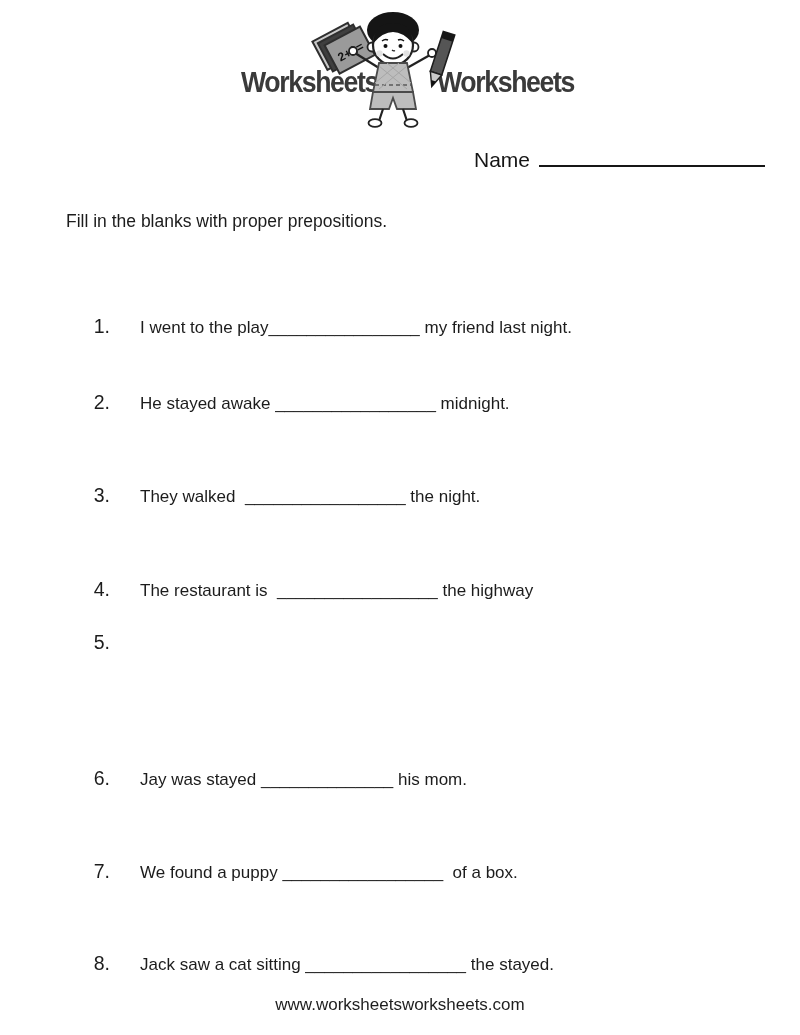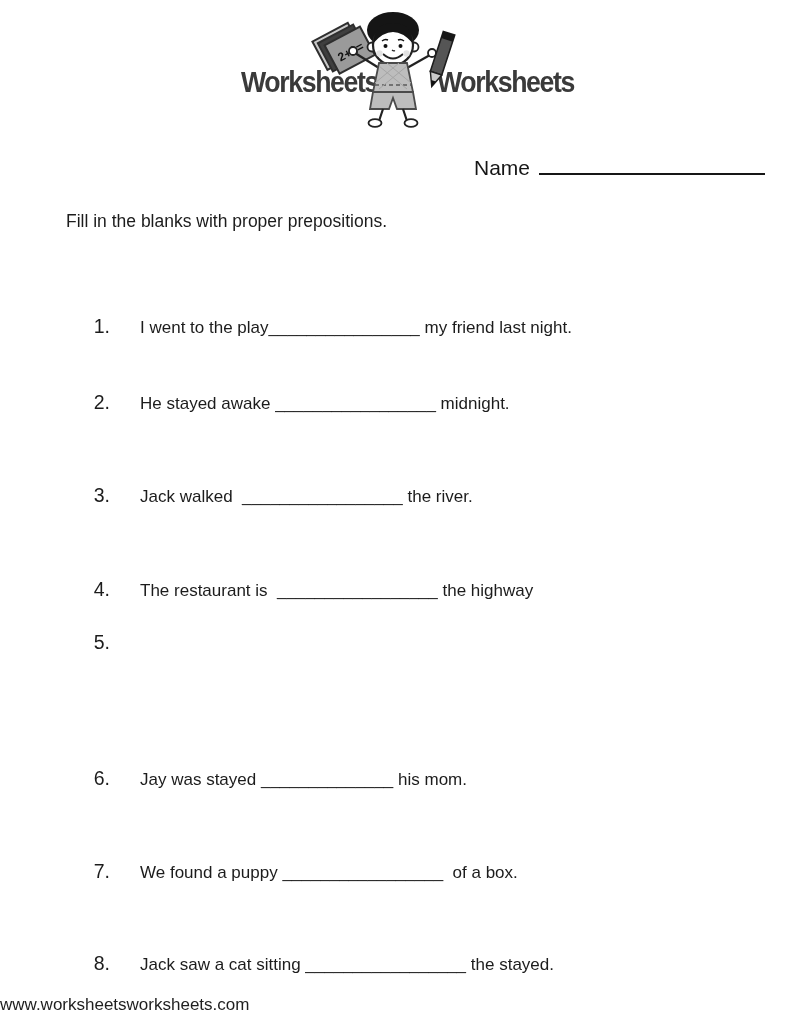--- a/index.html
+++ b/index.html
@@ -10,37 +10,37 @@
   
   .logo-word{position:absolute;top:66px;font-size:29px;font-weight:800;
              color:#3a3a3a;letter-spacing:-1.5px;transform:scaleX(.92);
              transform-origin:left;}
   .logo-word.left{left:241px;}
   .logo-word.right{left:437px;}
   .logo-art{position:absolute;left:308px;top:6px;width:170px;height:124px;}
 
   
   .title{position:absolute;left:66px;top:148px;font-size:23px;color:#181818;}
-  .name-block{position:absolute;left:474px;top:155px;font-size:21px;color:#161616;}
+  .name-block{position:absolute;left:474px;top:147px;font-size:21px;color:#161616;}
   .name-line{display:inline-block;width:226px;border-bottom:2px solid #161616;
              margin-left:9px;height:18px;}
 
   .instruction{position:absolute;left:66px;top:211px;font-size:17.5px;color:#1c1c1c;}
 
   
   .q-row{position:absolute;left:66px;display:flex;align-items:baseline;
          font-size:17px;color:#1c1c1c;}
   .q-num{width:44px;text-align:right;font-size:19.5px;flex:none;}
   .q-sentence{margin-left:30px;white-space:pre-wrap;margin-top:44px;}
   .q-sentence span{white-space:pre-wrap;}
   .q1{top:274px;} .q2{top:350px;} .q3{top:443px;} .q4{top:537px;}
   .q5{top:631px;} .q6{top:726px;} .q7{top:819px;} .q8{top:911px;}
 
   
-  .footer{position:absolute;left:0;top:995px;width:100%;
+  .footer{position:absolute;left:0;top:995px;width:100%;text-align:center;
           font-size:17px;color:#1f1f1f;}
 </style>
 </head>
 <body>
 
 <div class="page">
 
   <div class="logo-word left">Worksheets</div>
   <div class="logo-word right">Worksheets</div>
 
@@ -102,21 +102,21 @@
     <span class="q-sentence"><span>I went to the play</span><span>________________</span><span> my friend last night.</span></span>
   </div>
 
   <div class="q-row q2">
     <span class="q-num">2.</span>
     <span class="q-sentence"><span>He stayed awake </span><span>_________________</span><span> midnight.</span></span>
   </div>
 
   <div class="q-row q3">
     <span class="q-num">3.</span>
-    <span class="q-sentence"><span>Jack walked  </span><span>_________________</span><span> the river.</span></span>
+    <span class="q-sentence"><span>They walked  </span><span>_________________</span><span> the night.</span></span>
   </div>
 
   <div class="q-row q4">
     <span class="q-num">4.</span>
     <span class="q-sentence"><span>The restaurant is  </span><span>_________________</span><span> the highway</span></span>
   </div>
 
   <div class="q-row q5">
     <span class="q-num">5.</span>
   </div>

